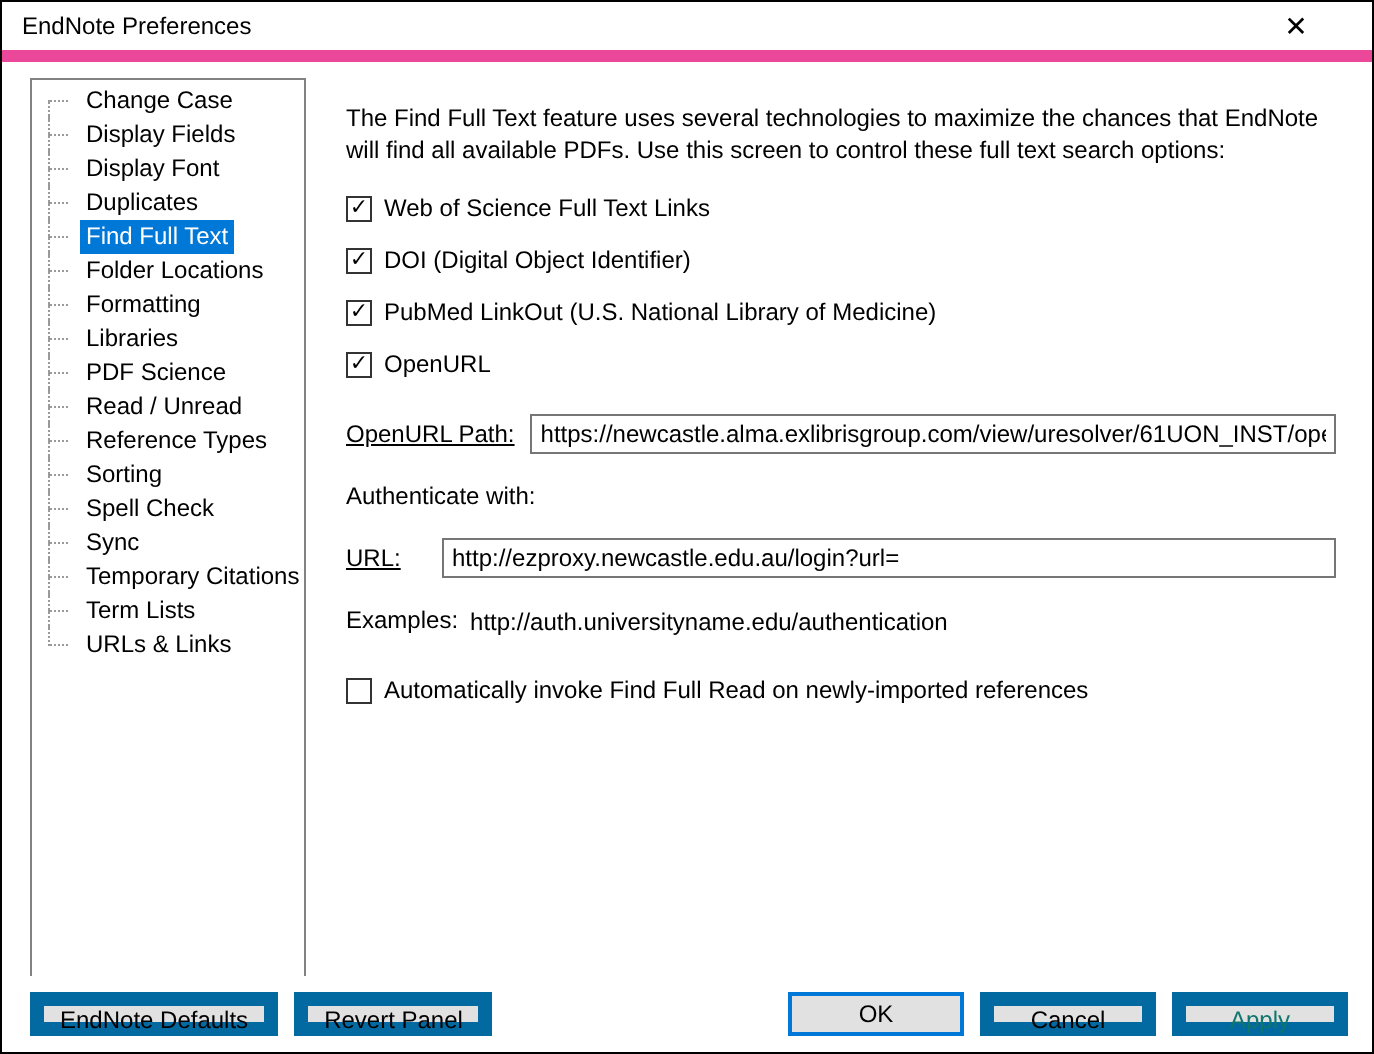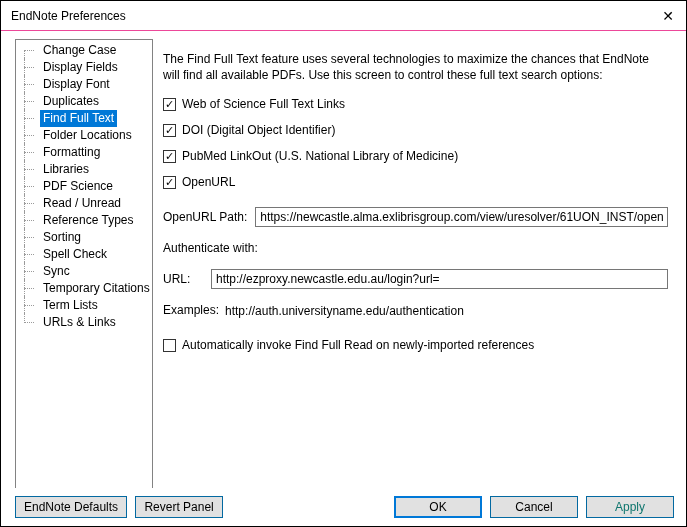--- a/index.html
+++ b/index.html
@@ -12,36 +12,36 @@
     width: 687px;
     height: 527px;
     border: 1px solid #000;
     display: flex;
     flex-direction: column;
   }
   .titlebar {
     height: 30px;
     display: flex;
     align-items: center;
-    padding: 0 0 0 10px;
-    border-bottom: 1px solid #ec4899;
+    padding: 0 20px 0 10px;
+    border-bottom: 6px solid #ec4899;
   }
   .titlebar-title { font-size: 12px; }
   .titlebar-spacer { flex: 1; }
   .close-icon {
     font-size: 14px;
     width: 36px;
     text-align: center;
     cursor: default;
   }
   .content {
     flex: 1;
     display: flex;
     padding: 8px 8px 0 14px;
-    gap: 10px;
+    gap: 20px;
     overflow: hidden;
   }
   .sidebar {
     width: 138px;
     border: 1px solid #828282;
     background: #fff;
     padding: 2px 0 2px 2px;
     overflow: hidden;
     height: 452px;
   }
@@ -107,21 +107,21 @@
     justify-content: center;
     font-size: 11px;
     line-height: 1;
   }
   .field-row {
     display: flex;
     align-items: center;
     gap: 8px;
     margin-bottom: 14px;
   }
-  .field-label { white-space: nowrap; }
+  .field-label { white-space: nowrap; text-decoration: underline; }
   .text-input {
     flex: 1;
     border: 1px solid #767676;
     padding: 2px 4px;
     font: inherit;
     height: 20px;
     background: #fff;
   }
   .section-label { margin: 10px 0 14px 0; }
   .examples-row {
@@ -134,21 +134,21 @@
     height: 38px;
     display: flex;
     align-items: center;
     padding: 0 12px 0 14px;
     gap: 8px;
   }
   .footer-spacer { flex: 1; }
   .btn {
     height: 22px;
     min-width: 88px;
-    border: 1px solid #0369a1;
+    border: 7px solid #0369a1;
     background: #e1e1e1;
     font: inherit;
     cursor: default;
     padding: 0 8px;
   }
   .btn.wide { min-width: 112px; }
   .btn.default {
     border: 1px solid #0078d7;
     outline: 1px solid #0078d7;
     outline-offset: -2px;

